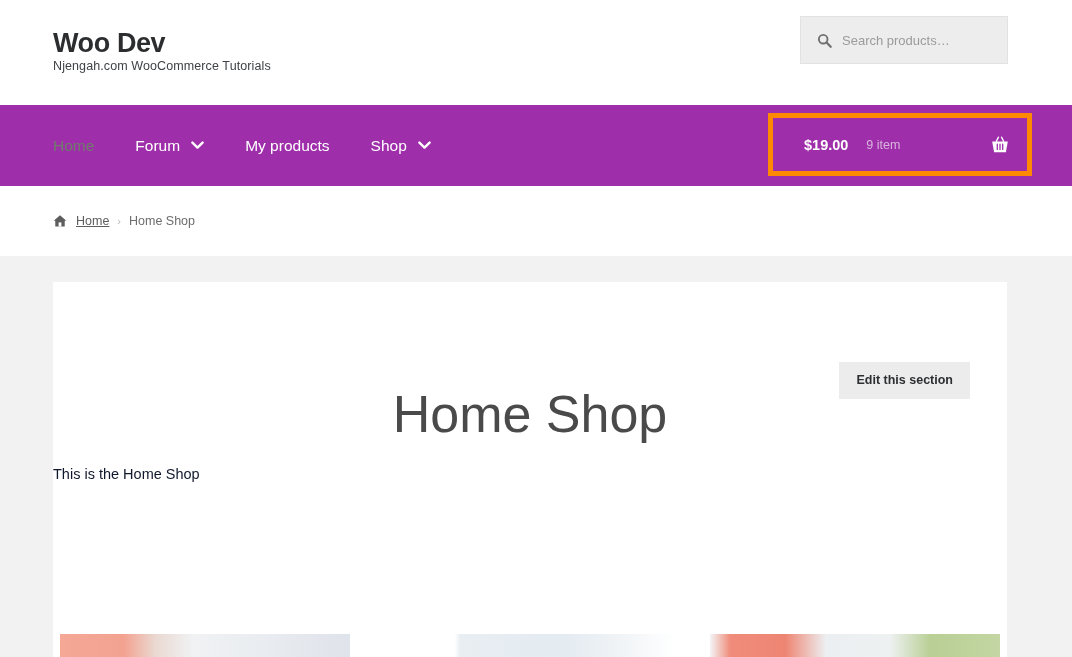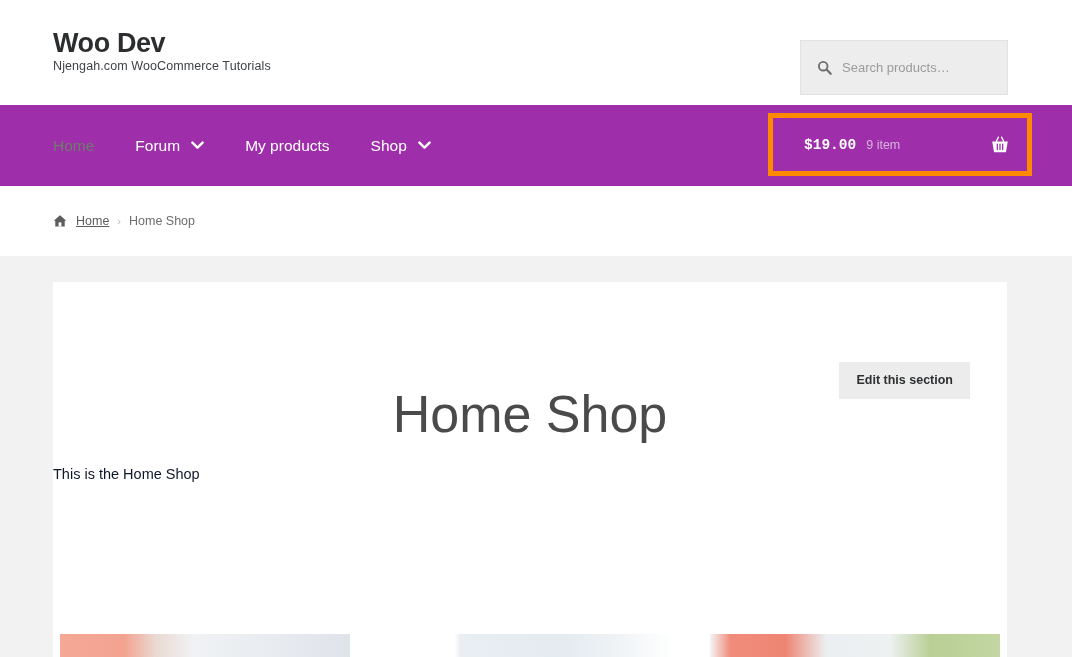--- a/index.html
+++ b/index.html
@@ -37,23 +37,23 @@
     margin: 0;
   }
   .site-tagline {
     font-size: 12.5px;
     color: #3f4246;
     letter-spacing: 0.1px;
   }
   .search-form {
     position: absolute;
     right: 64px;
-    top: 40px;
+    top: 16px;
     width: 208px;
-    height: 55px;
+    height: 48px;
     background: #ededed;
     border: 1px solid #e2e2e2;
     box-sizing: border-box;
     display: flex;
     align-items: center;
   }
   .search-icon {
     width: 15px;
     height: 15px;
     margin-left: 16px;
@@ -121,22 +121,21 @@
     display: flex;
     align-items: center;
     padding: 0 17px 0 31px;
     box-sizing: border-box;
     cursor: pointer;
   }
   .cart-amount {
     font-size: 14.5px;
     font-weight: bold;
     color: #ffffff;
-    margin-right: 10px;
-    font-family: Liberation Mono, monospace;
+    margin-right: 18px;
   }
   .cart-count {
     font-size: 12.5px;
     color: #d8b4dd;
   }
   .cart-icon {
     margin-left: auto;
     width: 20px;
     height: 20px;
     display: block;

